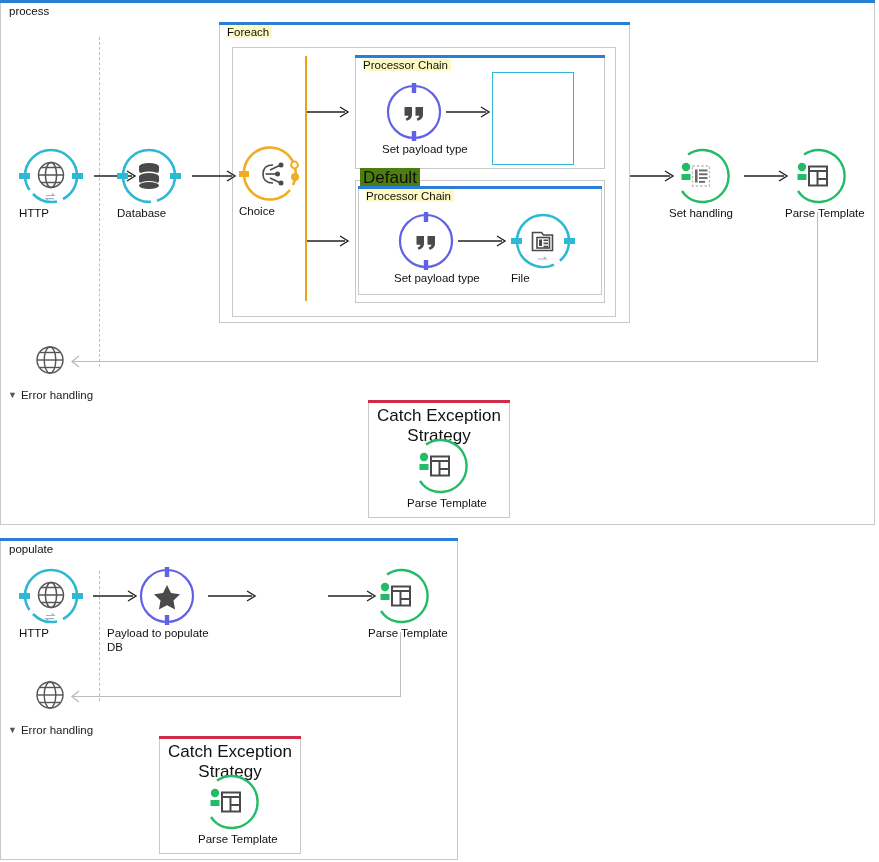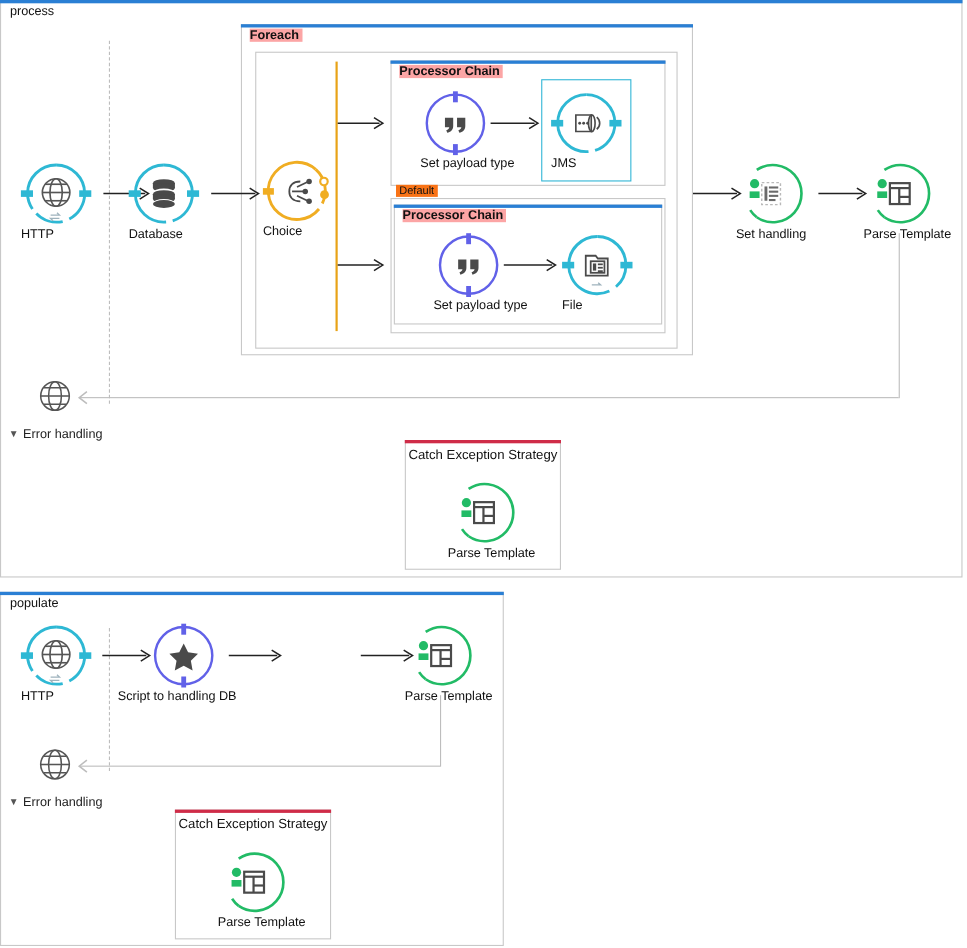--- a/index.html
+++ b/index.html
@@ -11,27 +11,27 @@
   .canvas{position:absolute;inset:0;}
 
   
   .flow{position:absolute;background:#fff;border:1px solid #c8c8c8;box-sizing:border-box;text-decoration:underline;}
   .flow::before{content:"";position:absolute;left:-1px;right:-1px;top:-1px;height:3px;background:#2a7fd4;}
   .flow-title{position:absolute;left:8px;top:4px;font-size:11.5px;color:#111;white-space:nowrap;}
 
   
   .scope{position:absolute;box-sizing:border-box;border:1px solid #c8c8c8;background:#fff;}
   .scope.blue::before{content:"";position:absolute;left:-1px;right:-1px;top:-1px;height:3px;background:#2a7fd4;}
-  .scope-title{position:absolute;left:7px;top:3px;font-size:11.5px;color:#111;white-space:nowrap;background:#fca5a5;padding-right:3px;font-weight:bold;}
+  .scope-title{position:absolute;left:7px;top:3px;font-size:11.5px;color:#111;white-space:nowrap;background:#fef9c3;padding-right:3px;}
   .plain-box{position:absolute;box-sizing:border-box;border:1px solid #c8c8c8;background:#fff;}
-  .label-free{position:absolute;font-size:10px;color:#111;background:#f97316;padding:0 3px;white-space:nowrap;}
+  .label-free{position:absolute;font-size:17px;color:#111;background:#4d7c0f;padding:0 3px;white-space:nowrap;}
 
   .catch{position:absolute;box-sizing:border-box;border:1px solid #c8c8c8;background:#fff;}
   .catch::before{content:"";position:absolute;left:-1px;right:-1px;top:-1px;height:3px;background:#cf2c48;}
-  .catch-title{position:absolute;left:0;right:0;top:5px;text-align:center;font-size:12px;color:#111;}
+  .catch-title{position:absolute;left:0;right:0;top:5px;text-align:center;font-size:17px;color:#111;}
 
   
   .node{position:absolute;width:64px;text-align:left;}
   .node .ring{position:relative;width:56px;height:56px;margin:0 auto;}
   .node .cap{position:absolute;left:0;right:0;top:59px;font-size:11.5px;line-height:13.5px;color:#111;white-space:nowrap;}
   .node .cap.wrap{white-space:normal;width:120px;left:-28px;}
 
   .sel-box{position:absolute;box-sizing:border-box;border:1px solid #31b6d6;background:#fff;}
 
   
@@ -181,41 +181,20 @@
       </svg>
     </div>
     <div class="cap">Set payload type</div>
   </div>
 
   <svg class="conn" style="left:446px;top:104px;" width="52" height="16">
     <line x1="0" y1="8" x2="40" y2="8" stroke="#222" stroke-width="1.4"></line>
     <path d="M35 3 L43 8 L35 13" fill="none" stroke="#222" stroke-width="1.4"></path>
   </svg>
 
-  <div class="node" style="left:501px;top:84px;">
-    <div class="ring">
-      <svg width="56" height="56" viewBox="0 0 56 56">
-        <path d="M28 2 A26 26 0 0 1 54 28 A26 26 0 0 1 36 52.8" fill="none" stroke="#2eb8d4" stroke-width="2.6"></path>
-        <path d="M30 53.8 A26 26 0 0 1 2 28 A26 26 0 0 1 28 2" fill="none" stroke="#2eb8d4" stroke-width="2.6"></path>
-        <rect x="-4" y="25" width="11" height="6" fill="#2eb8d4"></rect>
-        <rect x="49" y="25" width="11" height="6" fill="#2eb8d4"></rect>
-        <g stroke="#4a4a4a" stroke-width="1.5" fill="none">
-          <path d="M18.5 20.5 h14 v15 h-14 z"></path>
-          <ellipse cx="33" cy="28" rx="3" ry="7.6"></ellipse>
-          <path d="M37.5 22.5 a7 7 0 0 1 0 11"></path>
-        </g>
-        <g fill="#4a4a4a">
-          <circle cx="22" cy="28" r="1.3"></circle>
-          <circle cx="25.6" cy="28" r="1.3"></circle>
-          <circle cx="29.2" cy="28" r="1.3"></circle>
-        </g>
-      </svg>
-    </div>
-    <div class="cap">JMS</div>
-  </div>
 
   <div class="node" style="left:394px;top:213px;">
     <div class="ring">
       <svg width="56" height="56" viewBox="0 0 56 56">
         <path d="M28 2 A26 26 0 0 1 28 54" fill="none" stroke="#6161e8" stroke-width="2.2"></path>
         <path d="M28 54 A26 26 0 0 1 28 2" fill="none" stroke="#6161e8" stroke-width="2.2"></path>
         <rect x="25.8" y="-1" width="4.4" height="10" fill="#6161e8"></rect>
         <rect x="25.8" y="47" width="4.4" height="10" fill="#6161e8"></rect>
         <g fill="#4a4a4a">
           <path d="M18.5 23 h7.5 v7.5 c0 3.6 -2.6 5.6 -5.4 6.2 l-0.9 -2.2 c1.6 -0.5 2.6 -1.5 2.7 -2.8 h-3.9 z"></path>
@@ -391,21 +370,21 @@
   <div class="node" style="left:135px;top:568px;">
     <div class="ring">
       <svg width="56" height="56" viewBox="0 0 56 56">
         <path d="M28 2 A26 26 0 0 1 28 54" fill="none" stroke="#6161e8" stroke-width="2.2"></path>
         <path d="M28 54 A26 26 0 0 1 28 2" fill="none" stroke="#6161e8" stroke-width="2.2"></path>
         <rect x="25.8" y="-1" width="4.4" height="10" fill="#6161e8"></rect>
         <rect x="25.8" y="47" width="4.4" height="10" fill="#6161e8"></rect>
         <path d="M28 17 L32 25 L41 26.3 L34.5 32.6 L36.1 41.5 L28 37.3 L19.9 41.5 L21.5 32.6 L15 26.3 L24 25 Z" fill="#4a4a4a"></path>
       </svg>
     </div>
-    <div class="cap wrap">Script to handling DB</div>
+    <div class="cap wrap">Payload to populate DB</div>
   </div>
 
   <svg class="conn" style="left:208px;top:588px;" width="56" height="16">
     <line x1="0" y1="8" x2="44" y2="8" stroke="#222" stroke-width="1.4"></line>
     <path d="M39 3 L47 8 L39 13" fill="none" stroke="#222" stroke-width="1.4"></path>
   </svg>
 
 
   <svg class="conn" style="left:328px;top:588px;" width="56" height="16">
     <line x1="0" y1="8" x2="44" y2="8" stroke="#222" stroke-width="1.4"></line>

